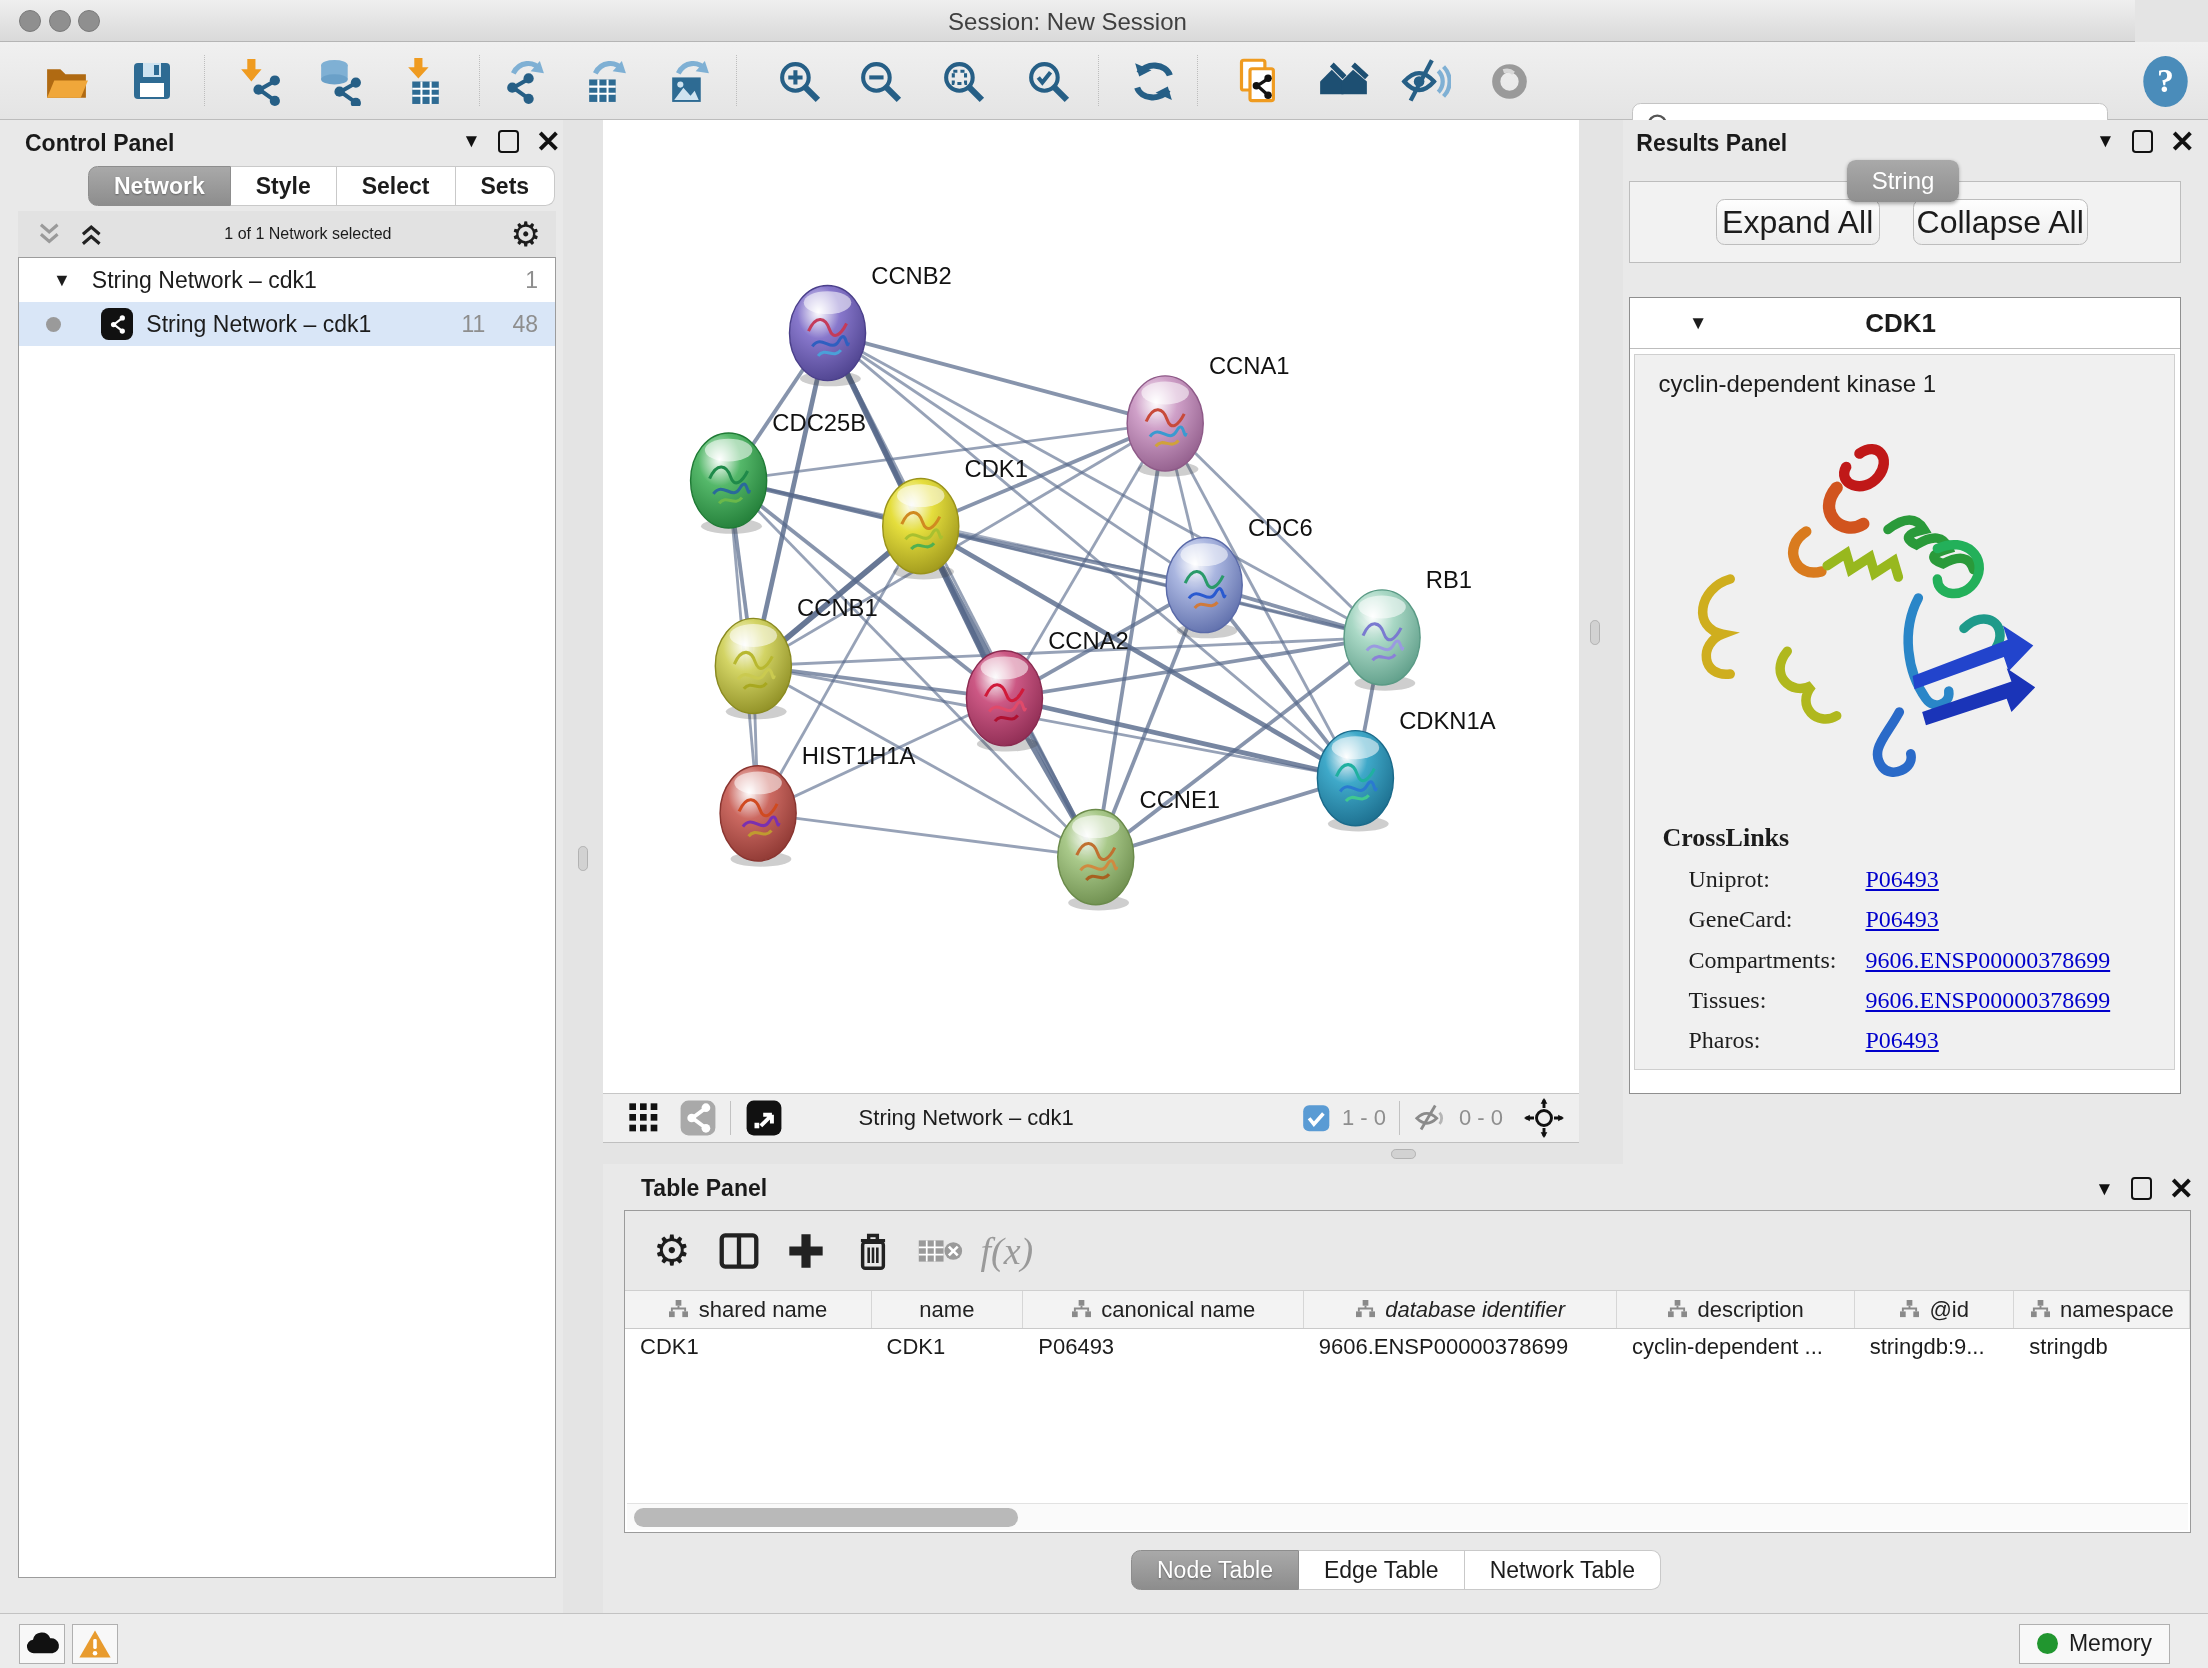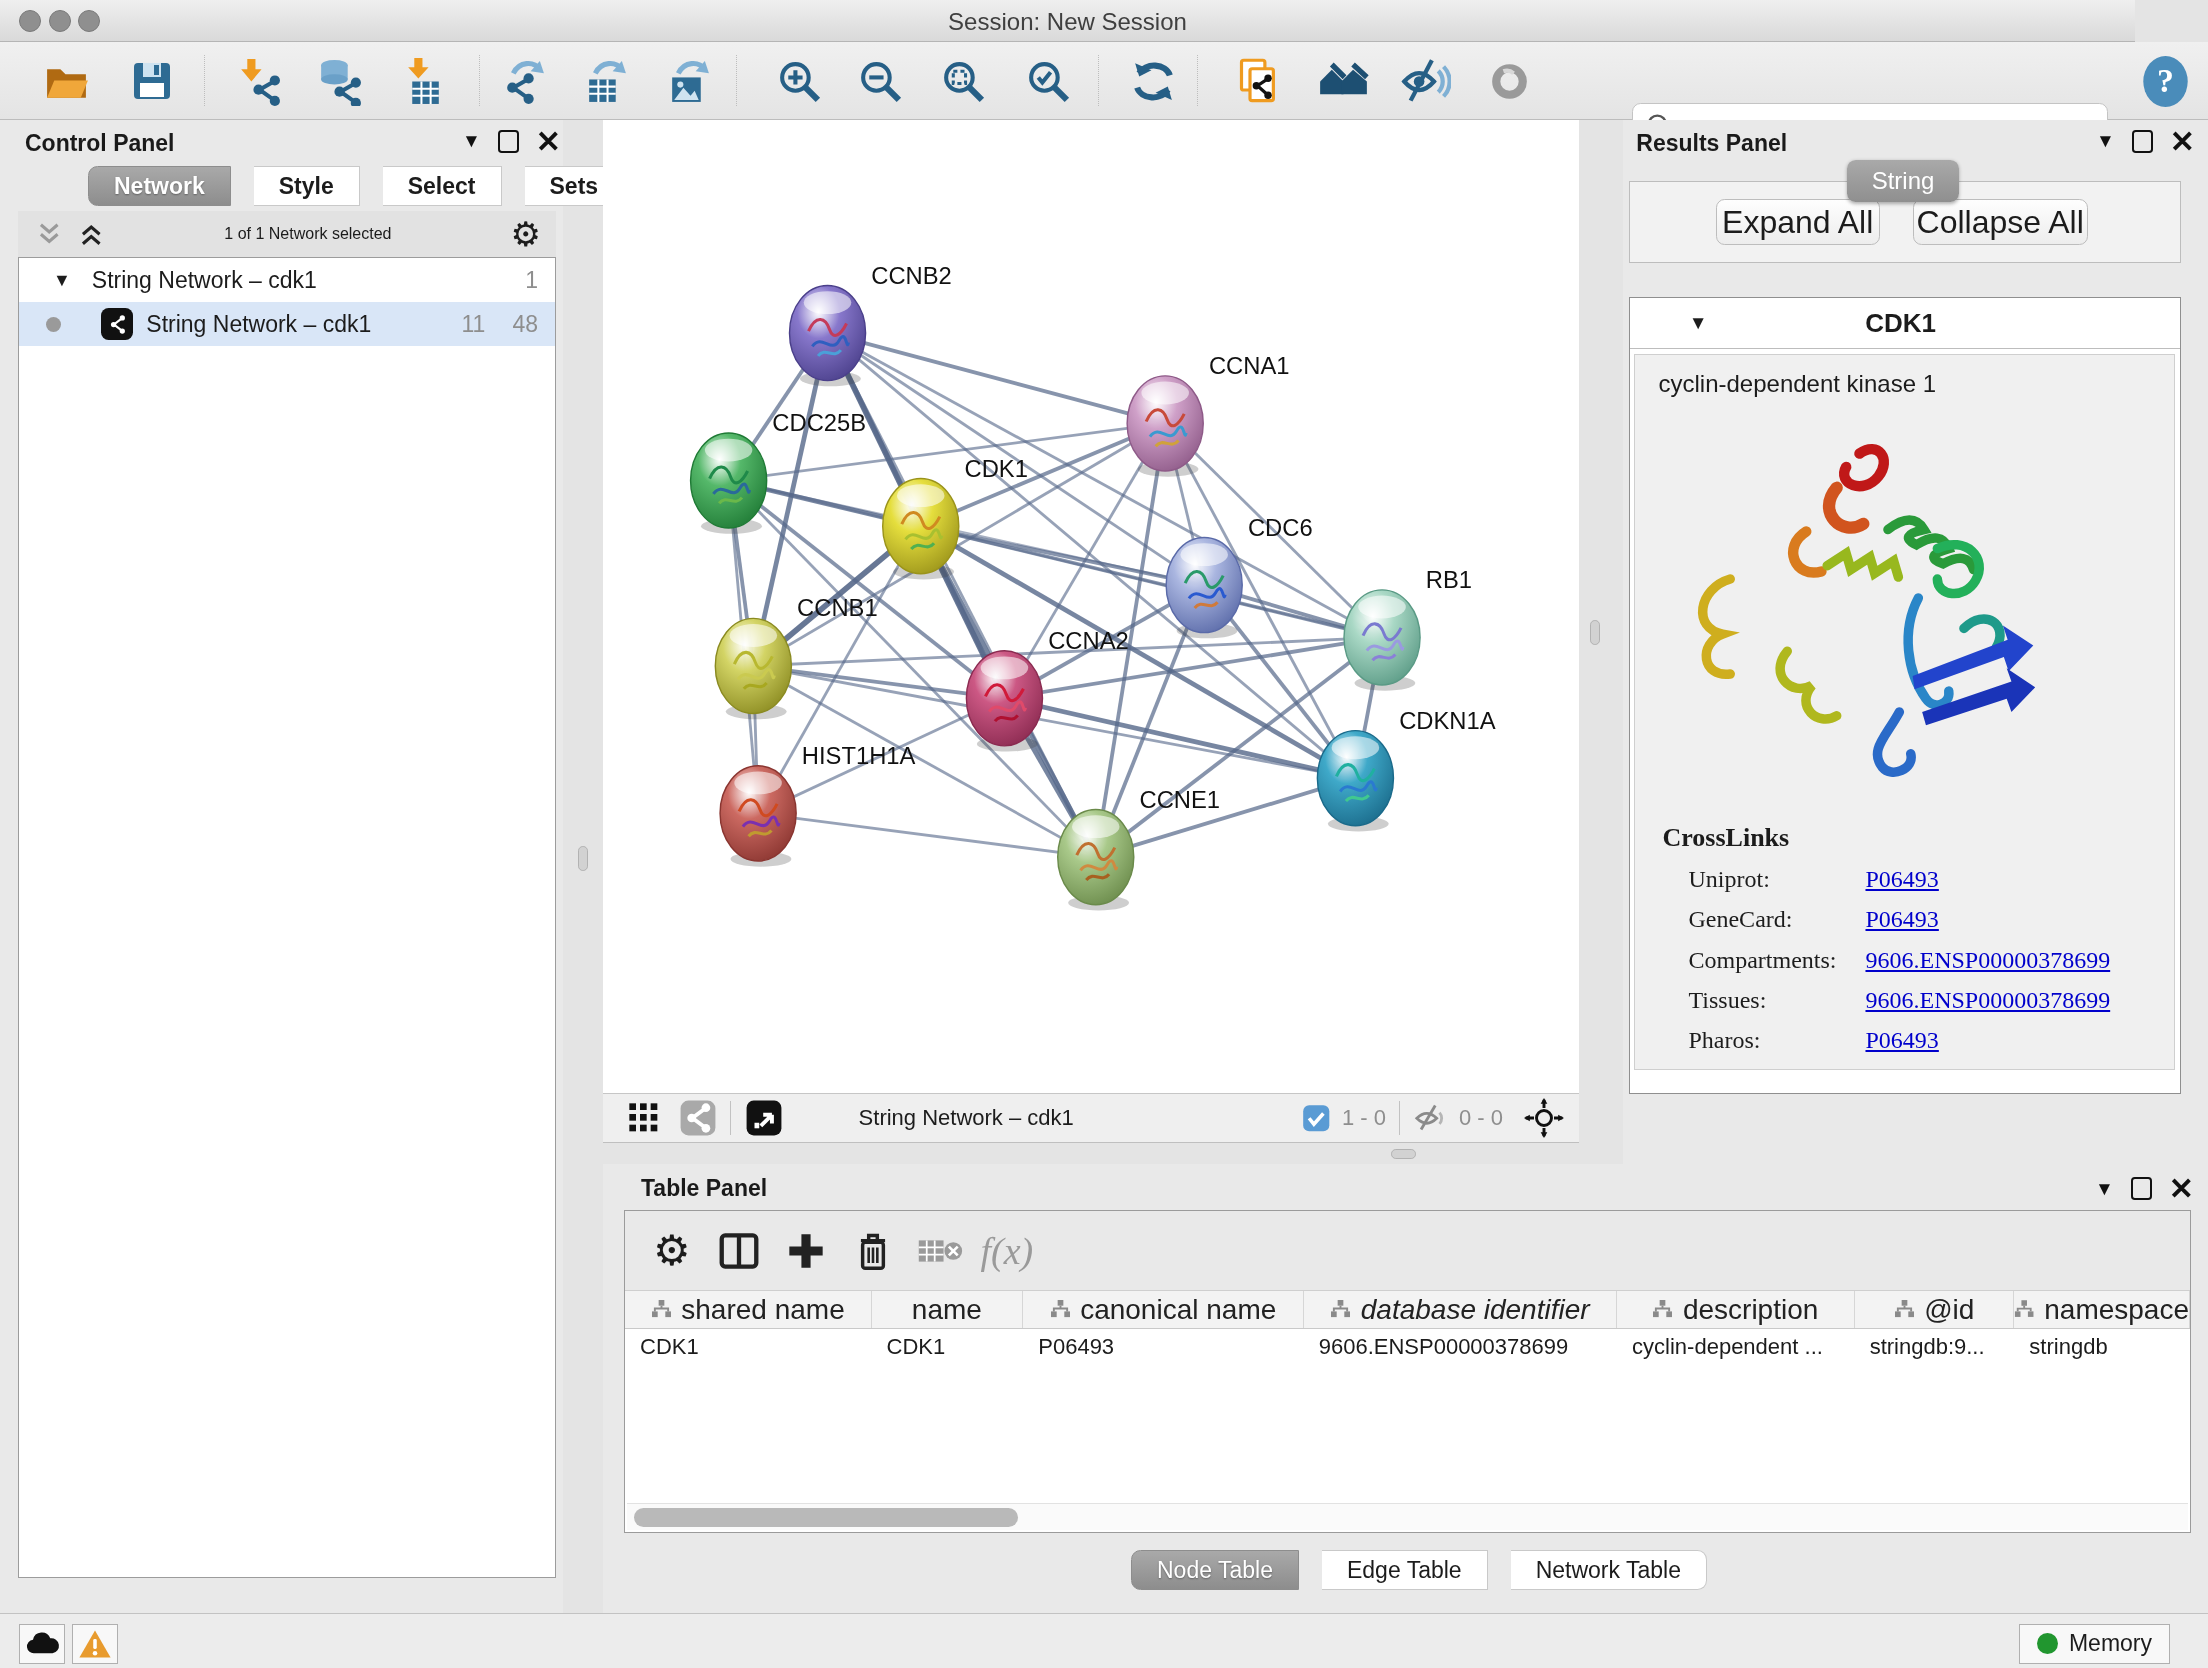--- a/index.html
+++ b/index.html
@@ -28,21 +28,21 @@
     font-family:"Liberation Sans",sans-serif; background:transparent; }
 
   
   .ptitle { font-size:23px; color:#1a1a1a; }
   .pctrl { position:absolute; top:0; height:42px; display:flex; align-items:center; gap:17px; }
   .pc-collapse { font-size:19px; color:#111; }
   .pc-max { width:21px; height:23px; border:2.9px solid #111; border-radius:3.8px; }
   .pc-close { font-size:30px; font-weight:bold; color:#111; line-height:23px; }
 
   
-  .segbar { display:flex;gap:23px; }
+  .segbar { display:flex; }
   .seg { height:40px; padding:0 25px; display:flex; align-items:center; justify-content:center;
     background:#fff; border:1px solid #c9c9c9; border-left:none; font-size:23px; cursor:pointer; }
   .seg:first-child { border-left:1px solid #c9c9c9; border-radius:9.5px 0 0 9.5px; }
   .seg:last-child { border-radius:0 9.5px 9.5px 0; }
   .seg.sel { background:linear-gradient(#a9a9a9,#8d8d8d); color:#fff;
     text-shadow:0 1px 1.9px rgba(0,0,0,.35); border-color:#8d8d8d; }
 
   
   .control-panel { position:absolute; left:0; top:120px; width:563px; height:1493px; background:#e9e9e9; }
   .cp-subbar { position:absolute; left:18px; top:91px; width:538px; height:46px;
@@ -87,21 +87,21 @@
   .xrow a { color:#0000cc; }
 
   
   .table-panel { position:absolute; left:603px; top:1164px; width:1605px; height:449px; background:#e9e9e9; }
   .tp-box { position:absolute; left:21px; top:46px; width:1567px; height:323px;
     border:1.9px solid #9b9b9b; background:#fff; }
   .tp-toolbar { height:80px; background:#e9e9e9; display:flex; align-items:center; border-bottom:1px solid #cfcfcf; }
   .tp-tool { width:67px; display:flex; justify-content:center; align-items:center; cursor:pointer; }
   .thead { display:flex; height:38px; background:#f3f3f3; border-bottom:1px solid #c9c9c9; }
   .th { display:flex; align-items:center; justify-content:center; gap:9.5px;
-    border-right:1px solid #d6d6d6; font-size:28px; color:#222; overflow:hidden; white-space:nowrap; }
+    border-right:1px solid #d6d6d6; font-size:22px; color:#222; overflow:hidden; white-space:nowrap; }
   .trow { display:flex; height:36px; }
   .td { display:flex; align-items:center; padding-left:15px; font-size:22px;
     overflow:hidden; white-space:nowrap; }
   .hscroll { position:absolute; left:1.9px; bottom:1.9px; right:1.9px; height:27px;
     background:#fafafa; border-top:1px solid #e2e2e2; }
   .hthumb { position:absolute; left:7.6px; top:3.8px; width:384px; height:19px;
     background:#b9b9b9; border-radius:9.5px; }
   .tp-tabs { position:absolute; left:528px; top:386px; }
 
   

